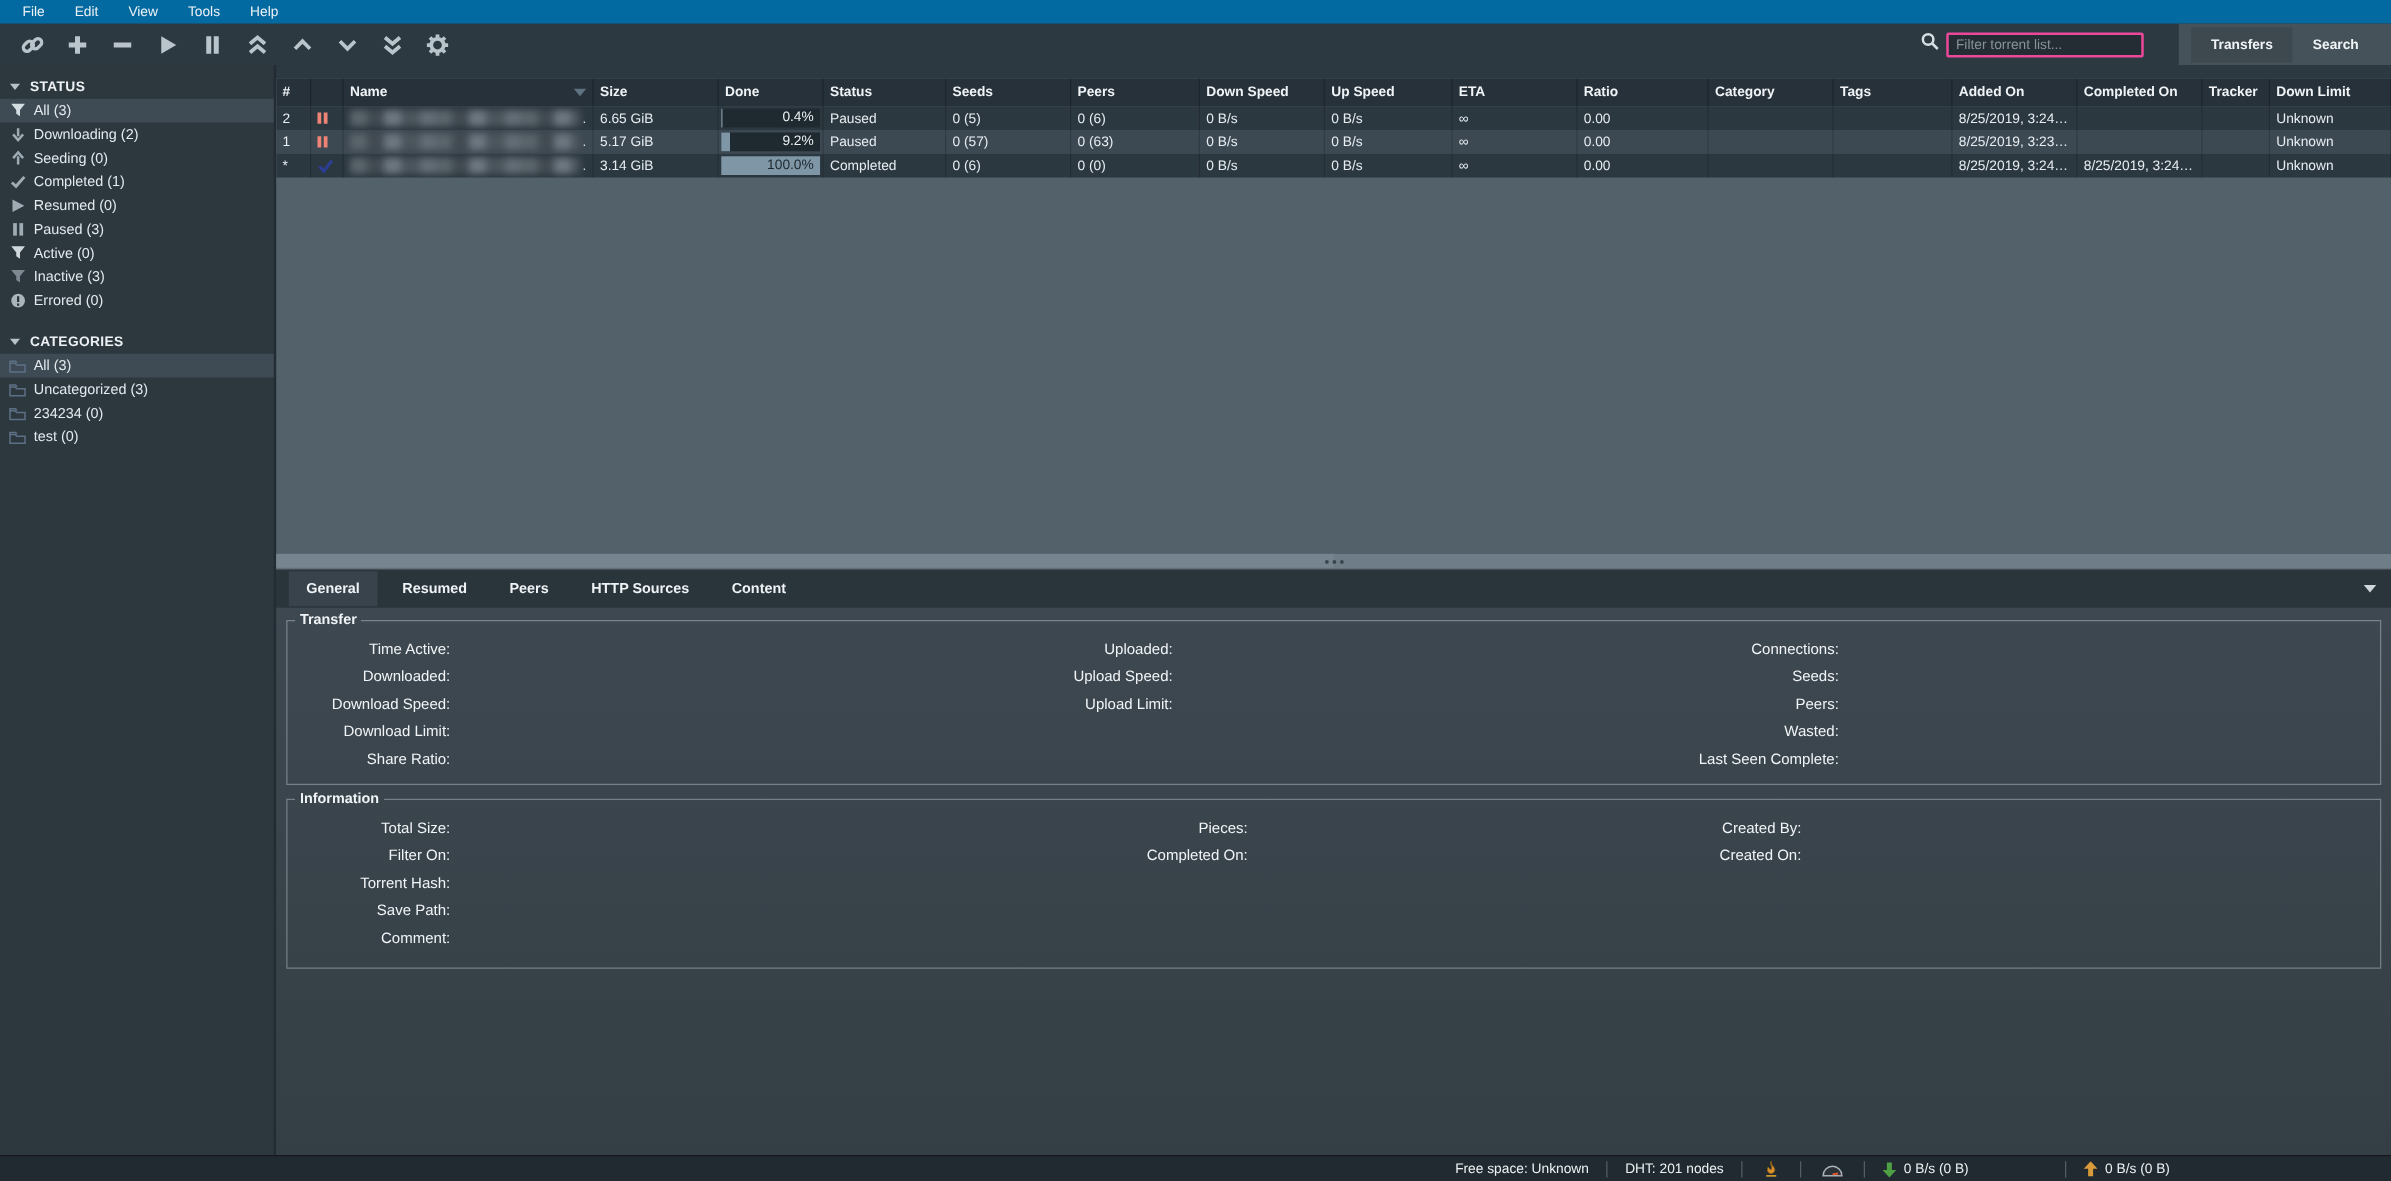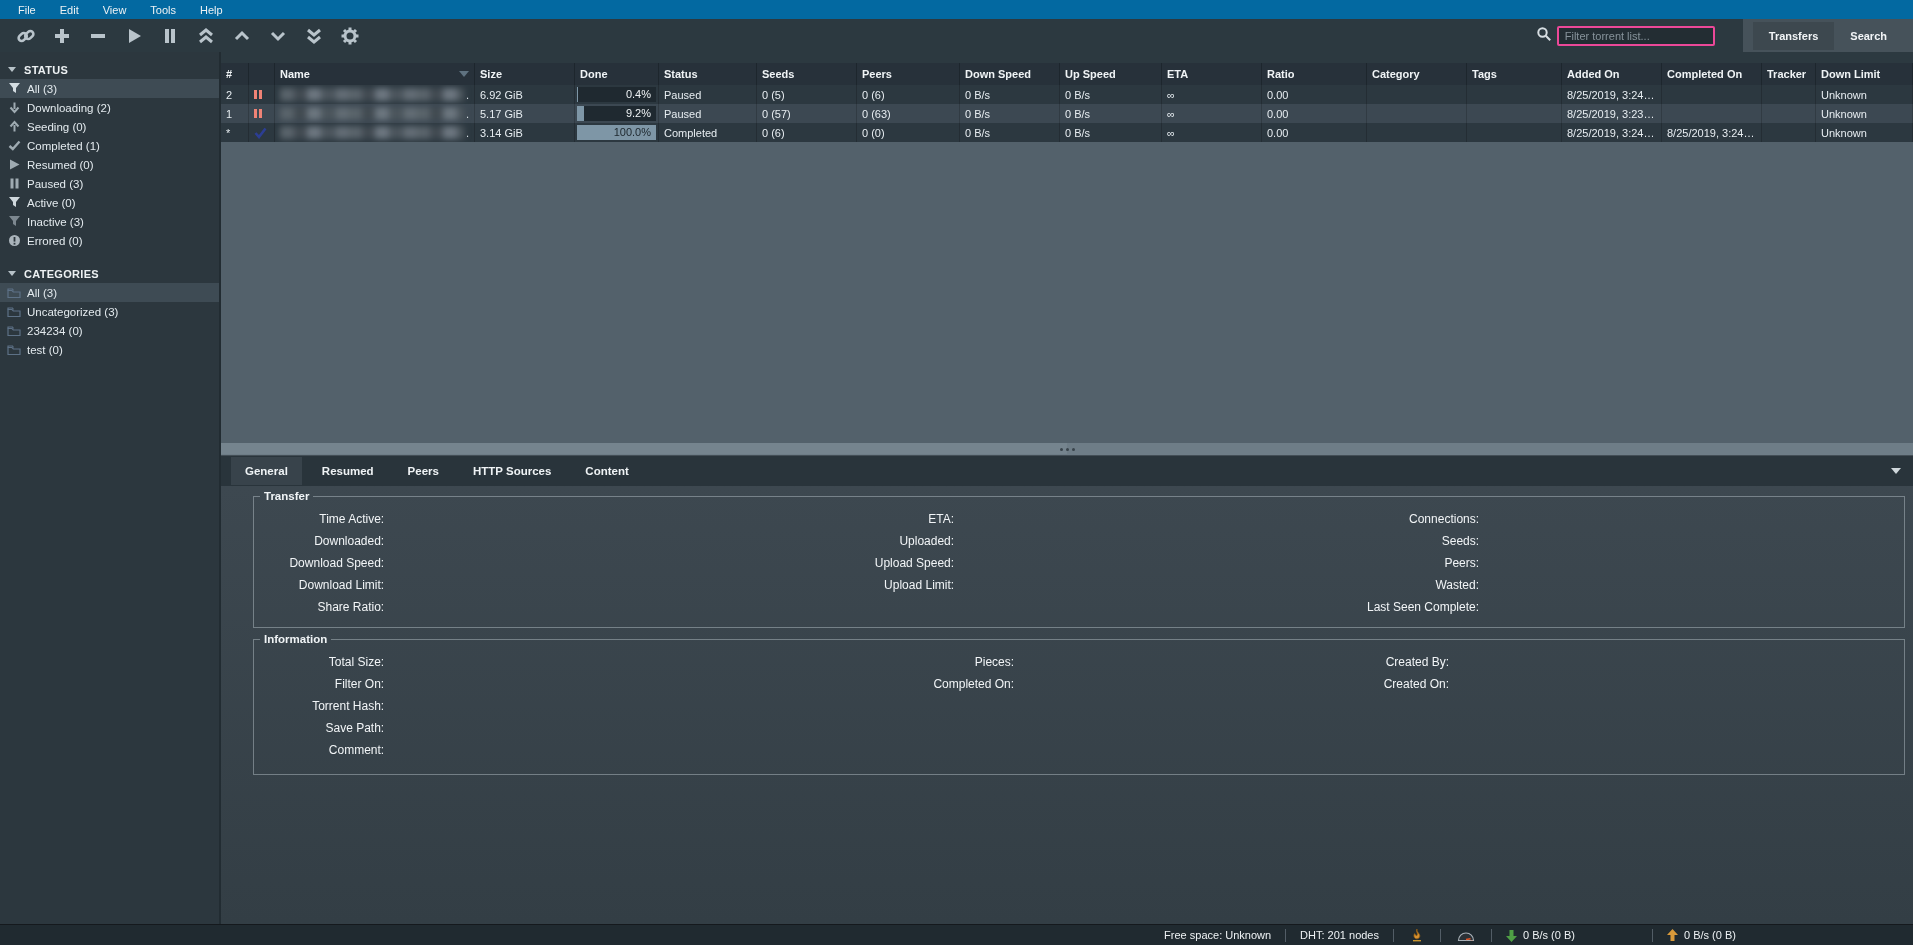--- a/index.html
+++ b/index.html
@@ -82,21 +82,21 @@
   .prop-tabs { height:30px; flex:0 0 auto; background:#29343b; display:flex;
     align-items:center; padding-left:10px; position:relative; }
   .ptab { font-size:11.5px; font-weight:bold; color:#eff3f5; padding:8px 14px; margin-right:6px; }
   .ptab.active { background:#38434b; }
   .panel-caret { position:absolute; right:12px; width:0; height:0;
     border-left:5px solid transparent; border-right:5px solid transparent;
     border-top:6px solid #cfd7db; }
 
   
   .props { flex:1 1 auto; background:linear-gradient(#3d4850,#333e45); padding:4px 8px; }
-  fieldset { border:1px solid rgba(190,202,209,0.45); margin-bottom:5px; padding:6px 0 0 0;margin-left:24px; }
+  fieldset { border:1px solid rgba(190,202,209,0.45); margin-bottom:5px; padding:6px 0 0 0; }
   legend { font-size:11.5px; font-weight:bold; color:#f0f4f6; margin-left:6px; padding:0 4px; }
   .fcols { display:flex;justify-content:flex-end; }
   .fcol { width:33.33%; }
   .prop-row { height:22px; display:flex; align-items:center; }
   .prop-label { font-size:12px; color:#f2f5f7; text-align:right; white-space:nowrap; }
   .lab-w1 { width:130px; } .lab-w2 { width:150px; } .lab-w3 { width:125px; }
   .lab-info2 { width:210px; } .lab-info3 { width:95px; }
   #transfer-fs { height:138px; }
   #info-fs { height:142px; }
 
@@ -367,21 +367,21 @@
           <div class="cell">
               <span class="pause-ico">
                 <i></i>
                 <i></i>
               </span>
             </div>
           <div class="cell">
               <span class="blurname"></span>
               <span class="name-tail">.</span>
             </div>
-          <div class="cell">6.92 GiB</div>
+          <div class="cell">6.65 GiB</div>
           <div class="cell" style="padding:2px;">
               <span class="pwrap">
                 <span class="pfill" style="width: 1%;"></span>
                 <span class="ptext">0.4%</span>
               </span>
             </div>
           <div class="cell">Paused</div>
           <div class="cell">0 (5)</div>
           <div class="cell">0 (6)</div>
           <div class="cell">0 B/s</div>
@@ -497,23 +497,20 @@
                   <span class="prop-label lab-w1">Download Speed:</span>
                 </div>
               <div class="prop-row">
                   <span class="prop-label lab-w1">Download Limit:</span>
                 </div>
               <div class="prop-row">
                   <span class="prop-label lab-w1">Share Ratio:</span>
                 </div>
             </div>
             <div class="fcol">
-              <div class="prop-row">
-                  <span class="prop-label lab-w2">ETA:</span>
-                </div>
               <div class="prop-row">
                   <span class="prop-label lab-w2">Uploaded:</span>
                 </div>
               <div class="prop-row">
                   <span class="prop-label lab-w2">Upload Speed:</span>
                 </div>
               <div class="prop-row">
                   <span class="prop-label lab-w2">Upload Limit:</span>
                 </div>
             </div>

